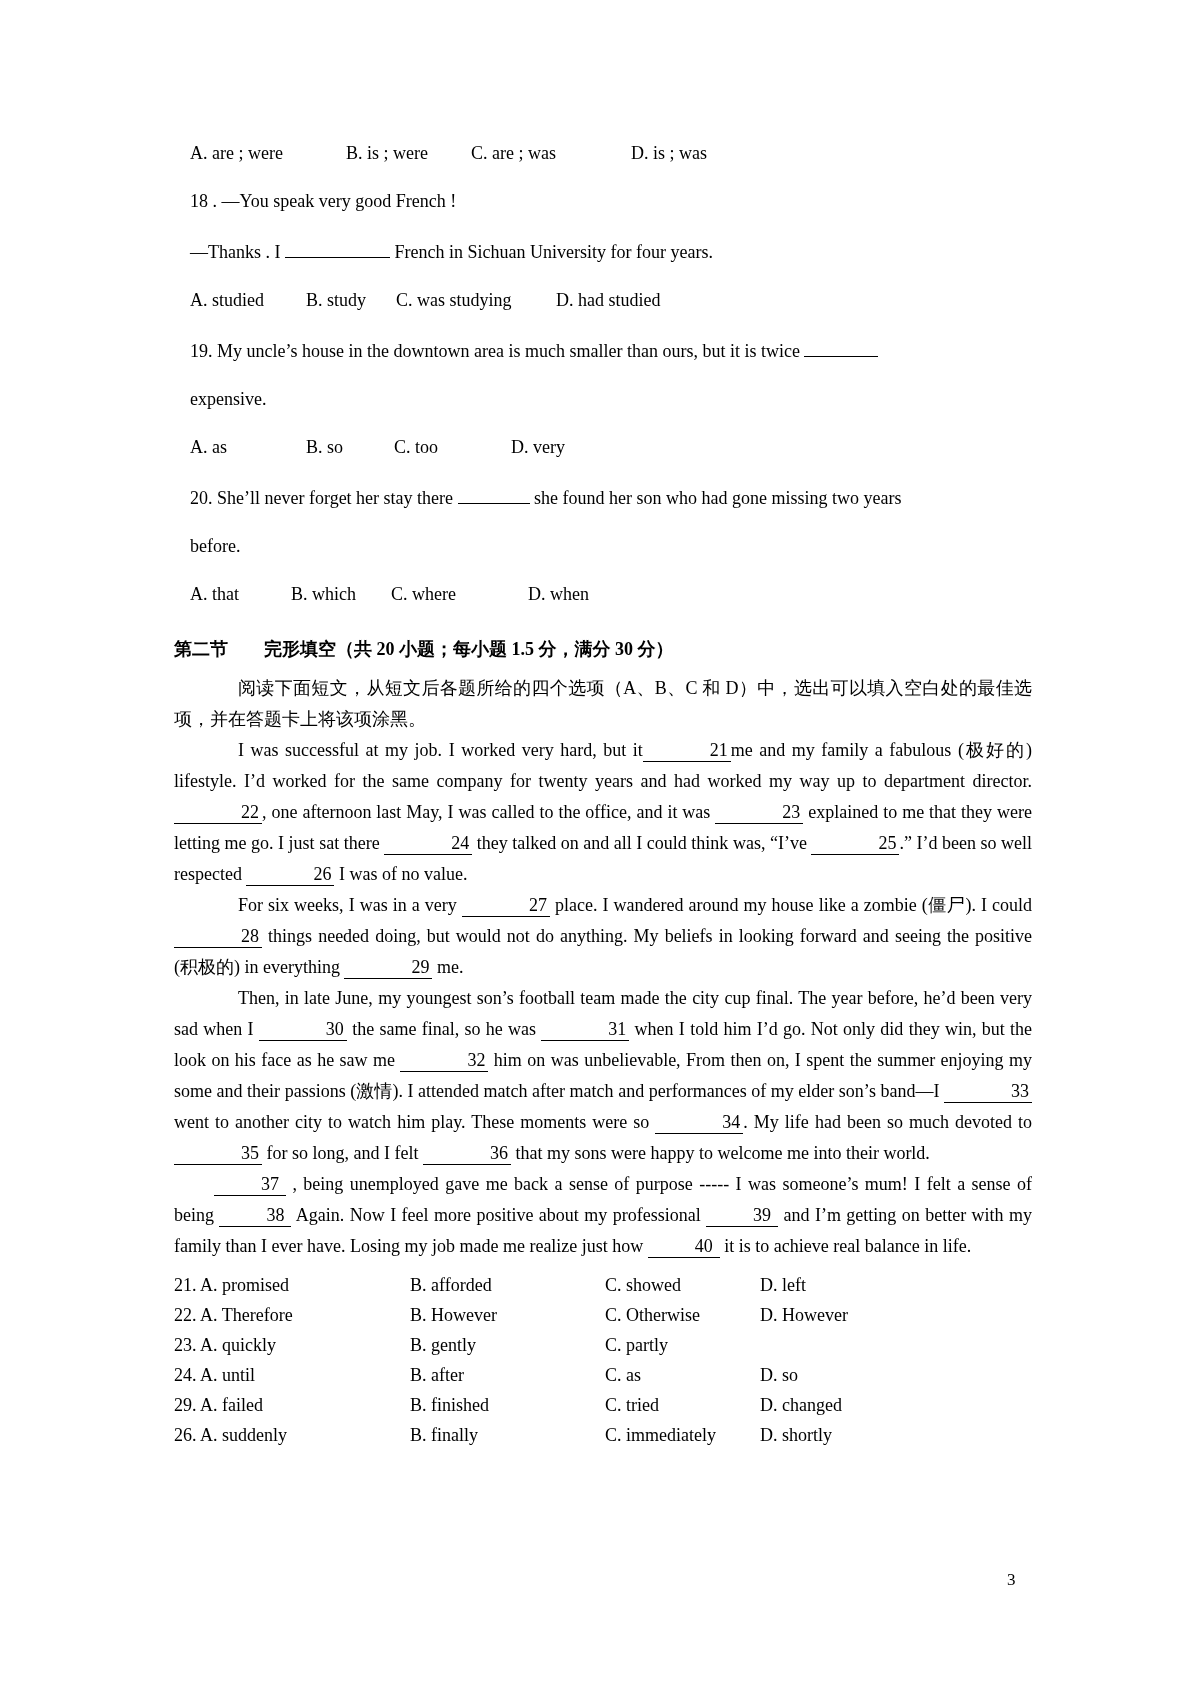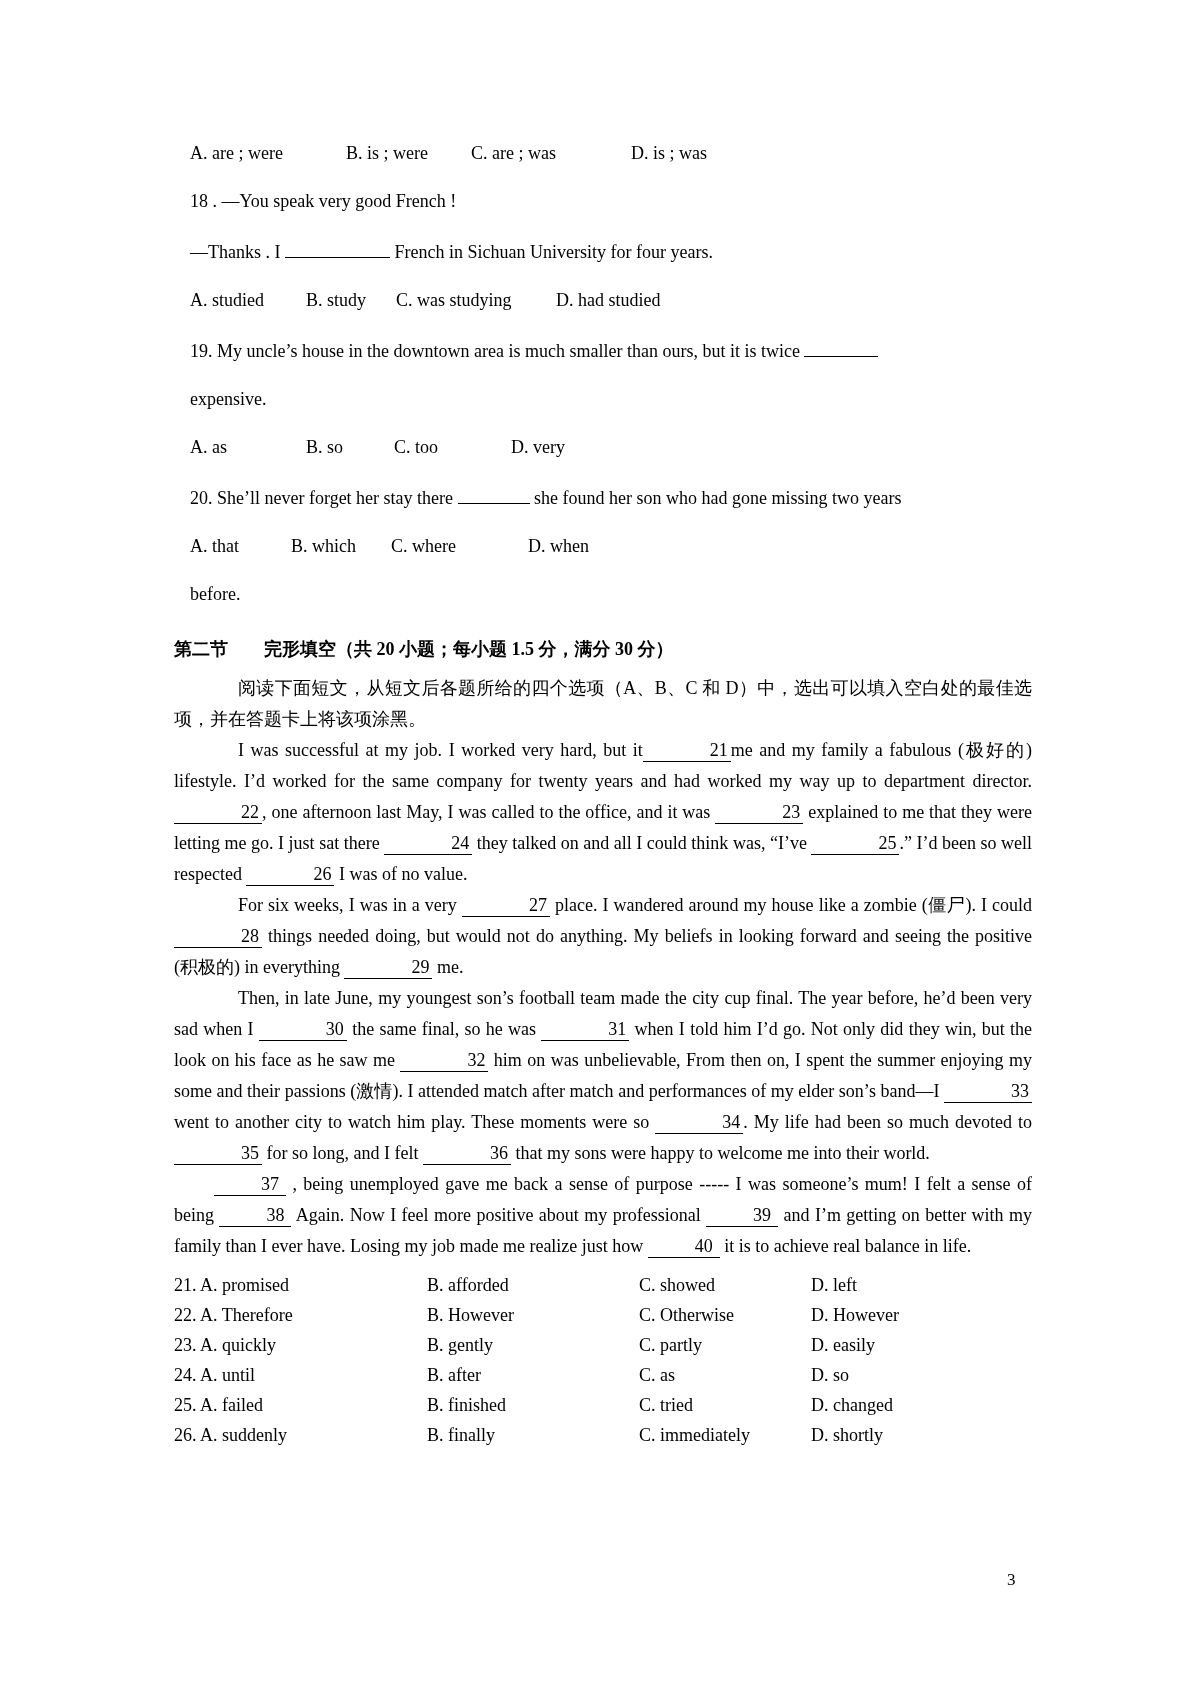--- a/index.html
+++ b/index.html
@@ -12,21 +12,21 @@
     font-size:18px;
   }
   .content{position:absolute;left:174px;top:144px;width:858px;}
   
   .qline{margin:0 0 29px 16px;line-height:19px;min-height:19px;white-space:nowrap;}
   .optrow{display:grid;}
   .cols-q17{grid-template-columns:156px 125px 160px auto;}
   .cols-q18{grid-template-columns:116px 90px 160px auto;}
   .cols-q19{grid-template-columns:116px 88px 117px auto;}
   .cols-q20{grid-template-columns:101px 100px 137px auto;}
-  .cols-cloze{grid-template-columns:236px 195px 155px auto;gap:17px;}
+  .cols-cloze{grid-template-columns:236px 195px 155px auto;}
   
   .uline{display:inline-block;height:17px;border-bottom:1px solid #000;vertical-align:baseline;}
   .w105{width:105px}
   .w74{width:74px}
   .w72{width:72px}
   
   .sec-heading{font-size:18px;font-weight:bold;margin:0 0 8px 0;line-height:32px;}
   .instructions{margin:0;line-height:31px;text-align:justify;text-indent:64px;}
   .passage{margin:0;line-height:31px;text-align:justify;text-indent:64px;}
   .indent-sm{text-indent:40px;}
@@ -73,27 +73,27 @@
     <span>B. so</span>
     <span>C. too</span>
     <span>D. very</span>
   </p>
 
   <p class="qline">
     <span>20. She’ll never forget her stay there</span>
     <span class="uline w72"></span>
     <span>she found her son who had gone missing two years</span>
   </p>
+  <p class="qline">before.</p>
   <p class="qline optrow cols-q20">
     <span>A. that</span>
     <span>B. which</span>
     <span>C. where</span>
     <span>D. when</span>
   </p>
-  <p class="qline">before.</p>
 
   <h2 class="sec-heading">第二节　　完形填空（共 20 小题；每小题 1.5 分，满分 30 分）</h2>
   <p class="instructions">阅读下面短文，从短文后各题所给的四个选项（A、B、C 和 D）中，选出可以填入空白处的最佳选项，并在答题卡上将该项涂黑。</p>
 
   <div>
     <p class="passage">I was successful at my job. I worked very hard, but it<span class="blank">21</span>me and my family a fabulous (极好的) lifestyle. I’d worked for the same company for twenty years and had worked my way up to department director.<span class="blank">22</span>, one afternoon last May, I was called to the office, and it was <span class="blank">23</span> explained to me that they were letting me go. I just sat there <span class="blank">24</span> they talked on and all I could think was, “I’ve <span class="blank">25</span>.” I’d been so well respected <span class="blank">26</span> I was of no value.</p>
     <p class="passage">For six weeks, I was in a very <span class="blank">27</span> place. I wandered around my house like a zombie (僵尸). I could <span class="blank">28</span> things needed doing, but would not do anything. My beliefs in looking forward and seeing the positive (积极的) in everything <span class="blank">29</span> me.</p>
     <p class="passage">Then, in late June, my youngest son’s football team made the city cup final. The year before, he’d been very sad when I <span class="blank">30</span> the same final, so he was <span class="blank">31</span> when I told him I’d go. Not only did they win, but the look on his face as he saw me <span class="blank">32</span> him on was unbelievable, From then on, I spent the summer enjoying my some and their passions (激情). I attended match after match and performances of my elder son’s band—I <span class="blank">33</span> went to another city to watch him play. These moments were so <span class="blank">34</span>. My life had been so much devoted to <span class="blank">35</span> for so long, and I felt <span class="blank">36</span> that my sons were happy to welcome me into their world.</p>
     <p class="passage indent-sm"><span class="blank">37</span> , being unemployed gave me back a sense of purpose ----- I was someone’s mum! I felt a sense of being <span class="blank">38</span> Again. Now I feel more positive about my professional <span class="blank">39</span> and I’m getting on better with my family than I ever have. Losing my job made me realize just how <span class="blank">40</span> it is to achieve real balance in life.</p>
   </div>
@@ -108,30 +108,29 @@
     <p class="optrow cols-cloze">
       <span class="cell"><span>22.</span> <span>A. Therefore</span></span>
       <span>B. However</span>
       <span>C. Otherwise</span>
       <span>D. However</span>
     </p>
     <p class="optrow cols-cloze">
       <span class="cell"><span>23.</span> <span>A. quickly</span></span>
       <span>B. gently</span>
       <span>C. partly</span>
-      <span>D. easily</span>
     </p>
     <p class="optrow cols-cloze">
       <span class="cell"><span>24.</span> <span>A. until</span></span>
       <span>B. after</span>
       <span>C. as</span>
       <span>D. so</span>
     </p>
     <p class="optrow cols-cloze">
-      <span class="cell"><span>25.</span> <span>A. failed</span></span>
+      <span class="cell"><span>29.</span> <span>A. failed</span></span>
       <span>B. finished</span>
       <span>C. tried</span>
       <span>D. changed</span>
     </p>
     <p class="optrow cols-cloze">
       <span class="cell"><span>26.</span> <span>A. suddenly</span></span>
       <span>B. finally</span>
       <span>C. immediately</span>
       <span>D. shortly</span>
     </p>

